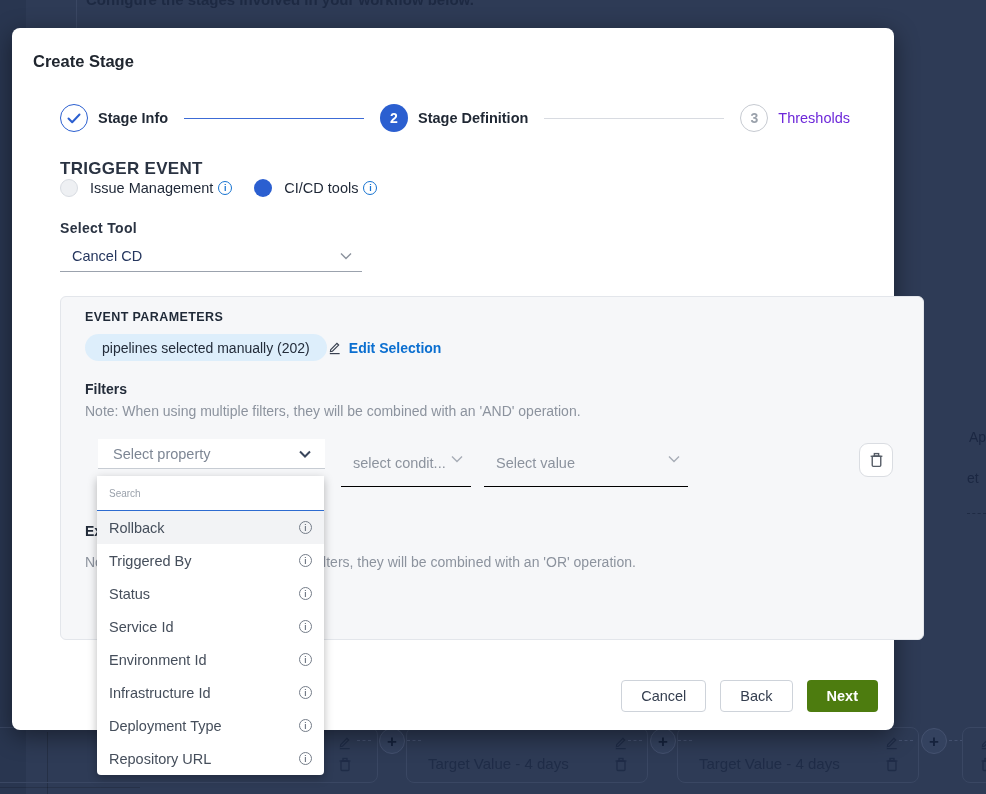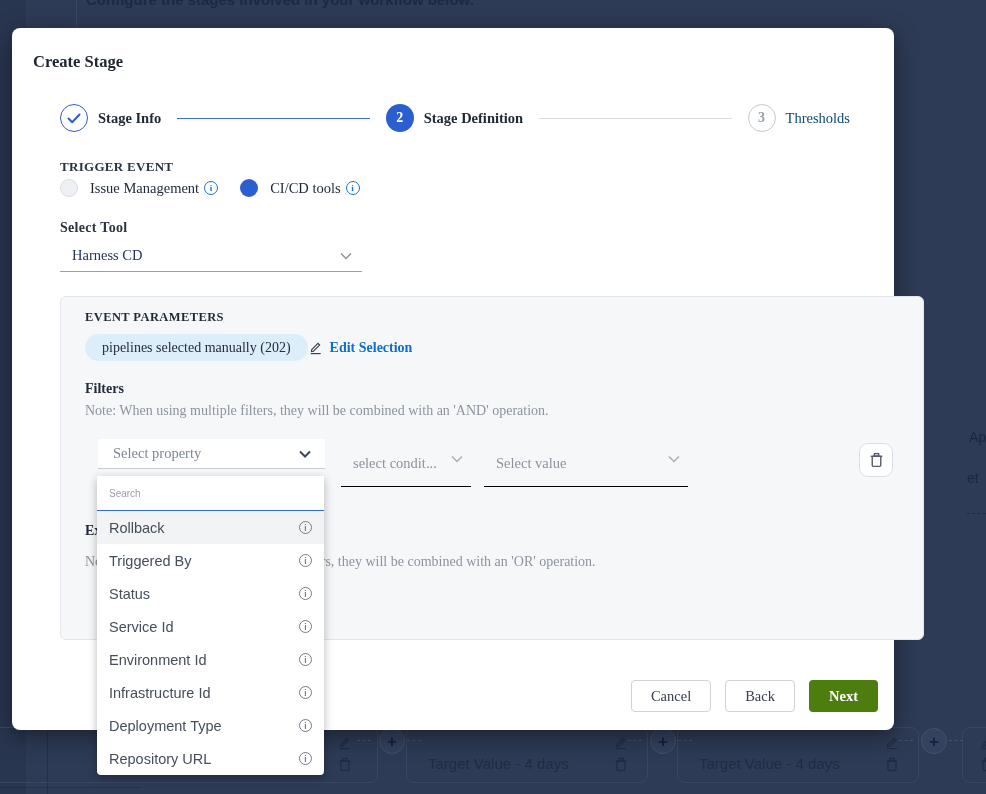--- a/index.html
+++ b/index.html
@@ -23,38 +23,38 @@
   .dim-card .cap { position:absolute; left:21px; top:27px; font-size:15px; color:#1f2c47; white-space:nowrap; }
   .dim-ic { position:absolute; width:16px; height:16px; }
   .dim-ic svg { display:block; }
   .plus-circle { position:absolute; z-index:1; top:728px; width:26px; height:26px; border-radius:50%;
     background:#34425f; border:1.5px solid #44516f; color:#15223c; font-size:17px; font-weight:700;
     display:flex; align-items:center; justify-content:center; line-height:1; }
   .dash { position:absolute; z-index:1; top:740px; width:14px; border-top:1.5px dashed #44516f; }
 
   
   .modal { position:absolute; z-index:10; left:12px; top:28px; width:882px; height:702px;
-    background:#fff; border-radius:8px; box-shadow:0 6px 24px rgba(0,0,0,.45);font-family:Liberation Serif, serif; }
+    background:#fff; border-radius:8px; box-shadow:0 6px 24px rgba(0,0,0,.45); }
   .m-title { position:absolute; left:21px; top:24px; font-size:16.5px; font-weight:700; color:#20262f; }
 
   
   .stepper { position:absolute; left:48px; right:44px; top:75px; height:30px; display:flex; align-items:center; }
   .step { display:flex; align-items:center; gap:10px; flex:0 0 auto; }
   .step-circle { width:28px; height:28px; border-radius:50%; display:flex; align-items:center; justify-content:center;
     font-size:14px; font-weight:600; }
   .sc-done { background:#fff; border:1.5px solid #2b5fd0; }
   .sc-active { background:#2b5fd0; color:#fff; }
   .sc-next { background:#fff; border:1.5px solid #c6cad1; color:#9aa1ab; }
   .step-label { font-size:14.5px; font-weight:600; color:#1f2733; white-space:nowrap; }
-  .step-label.muted { color:#0c4a6e; font-weight:400; }
+  .step-label.muted { color:#6d28d9; font-weight:400; }
   .connector { flex:1 1 auto; border-top:1.5px solid #d8dbe1; margin:0 16px; }
   .connector.done { border-color:#3c6bd6; }
 
   
-  .sec-label { position:absolute; left:48px; font-size:13px; font-weight:700; letter-spacing:.3px; color:#2a3342; }
+  .sec-label { position:absolute; left:48px; font-size:17px; font-weight:700; letter-spacing:.3px; color:#2a3342; }
   .te-label { top:131px; }
   .radio-row { position:absolute; left:48px; top:150px; height:20px; display:flex; align-items:center; }
   .radio { width:18px; height:18px; border-radius:50%; flex:0 0 auto; }
   .radio.off { background:#eef0f3; border:1px solid #d8dce2; }
   .radio.on { background:#2b5fd0; }
   .radio-label { font-size:14.5px; color:#1e2736; margin:0 5px 0 12px; white-space:nowrap; }
   .info-i { display:inline-flex; align-items:center; justify-content:center; width:14px; height:14px;
     border-radius:50%; border:1.3px solid #1673d1; color:#1673d1; font-size:9px; font-weight:700; flex:0 0 auto; }
   .radio-gap { width:22px; }
 
@@ -233,21 +233,21 @@
     <span class="radio-label">Issue Management</span>
     <span class="info-i">i</span>
     <span class="radio-gap"></span>
     <span class="radio on"></span>
     <span class="radio-label">CI/CD tools</span>
     <span class="info-i">i</span>
   </div>
 
   <div class="sec-label tool-label">Select Tool</div>
   <div class="tool-select">
-    <span class="val">Harness CD</span>
+    <span class="val">Cancel CD</span>
     <svg class="chev" viewBox="0 0 12 8" style="margin-right:10px;">
         <polyline points="1,1.5 6,6.5 11,1.5" fill="none" stroke="#8b929d" stroke-width="1.4"></polyline>
       </svg>
   </div>
 
   <div class="panel">
     <div class="panel-h">EVENT PARAMETERS</div>
 
     <div class="pill-row">
       <span class="pill">pipelines selected manually (202)</span>

